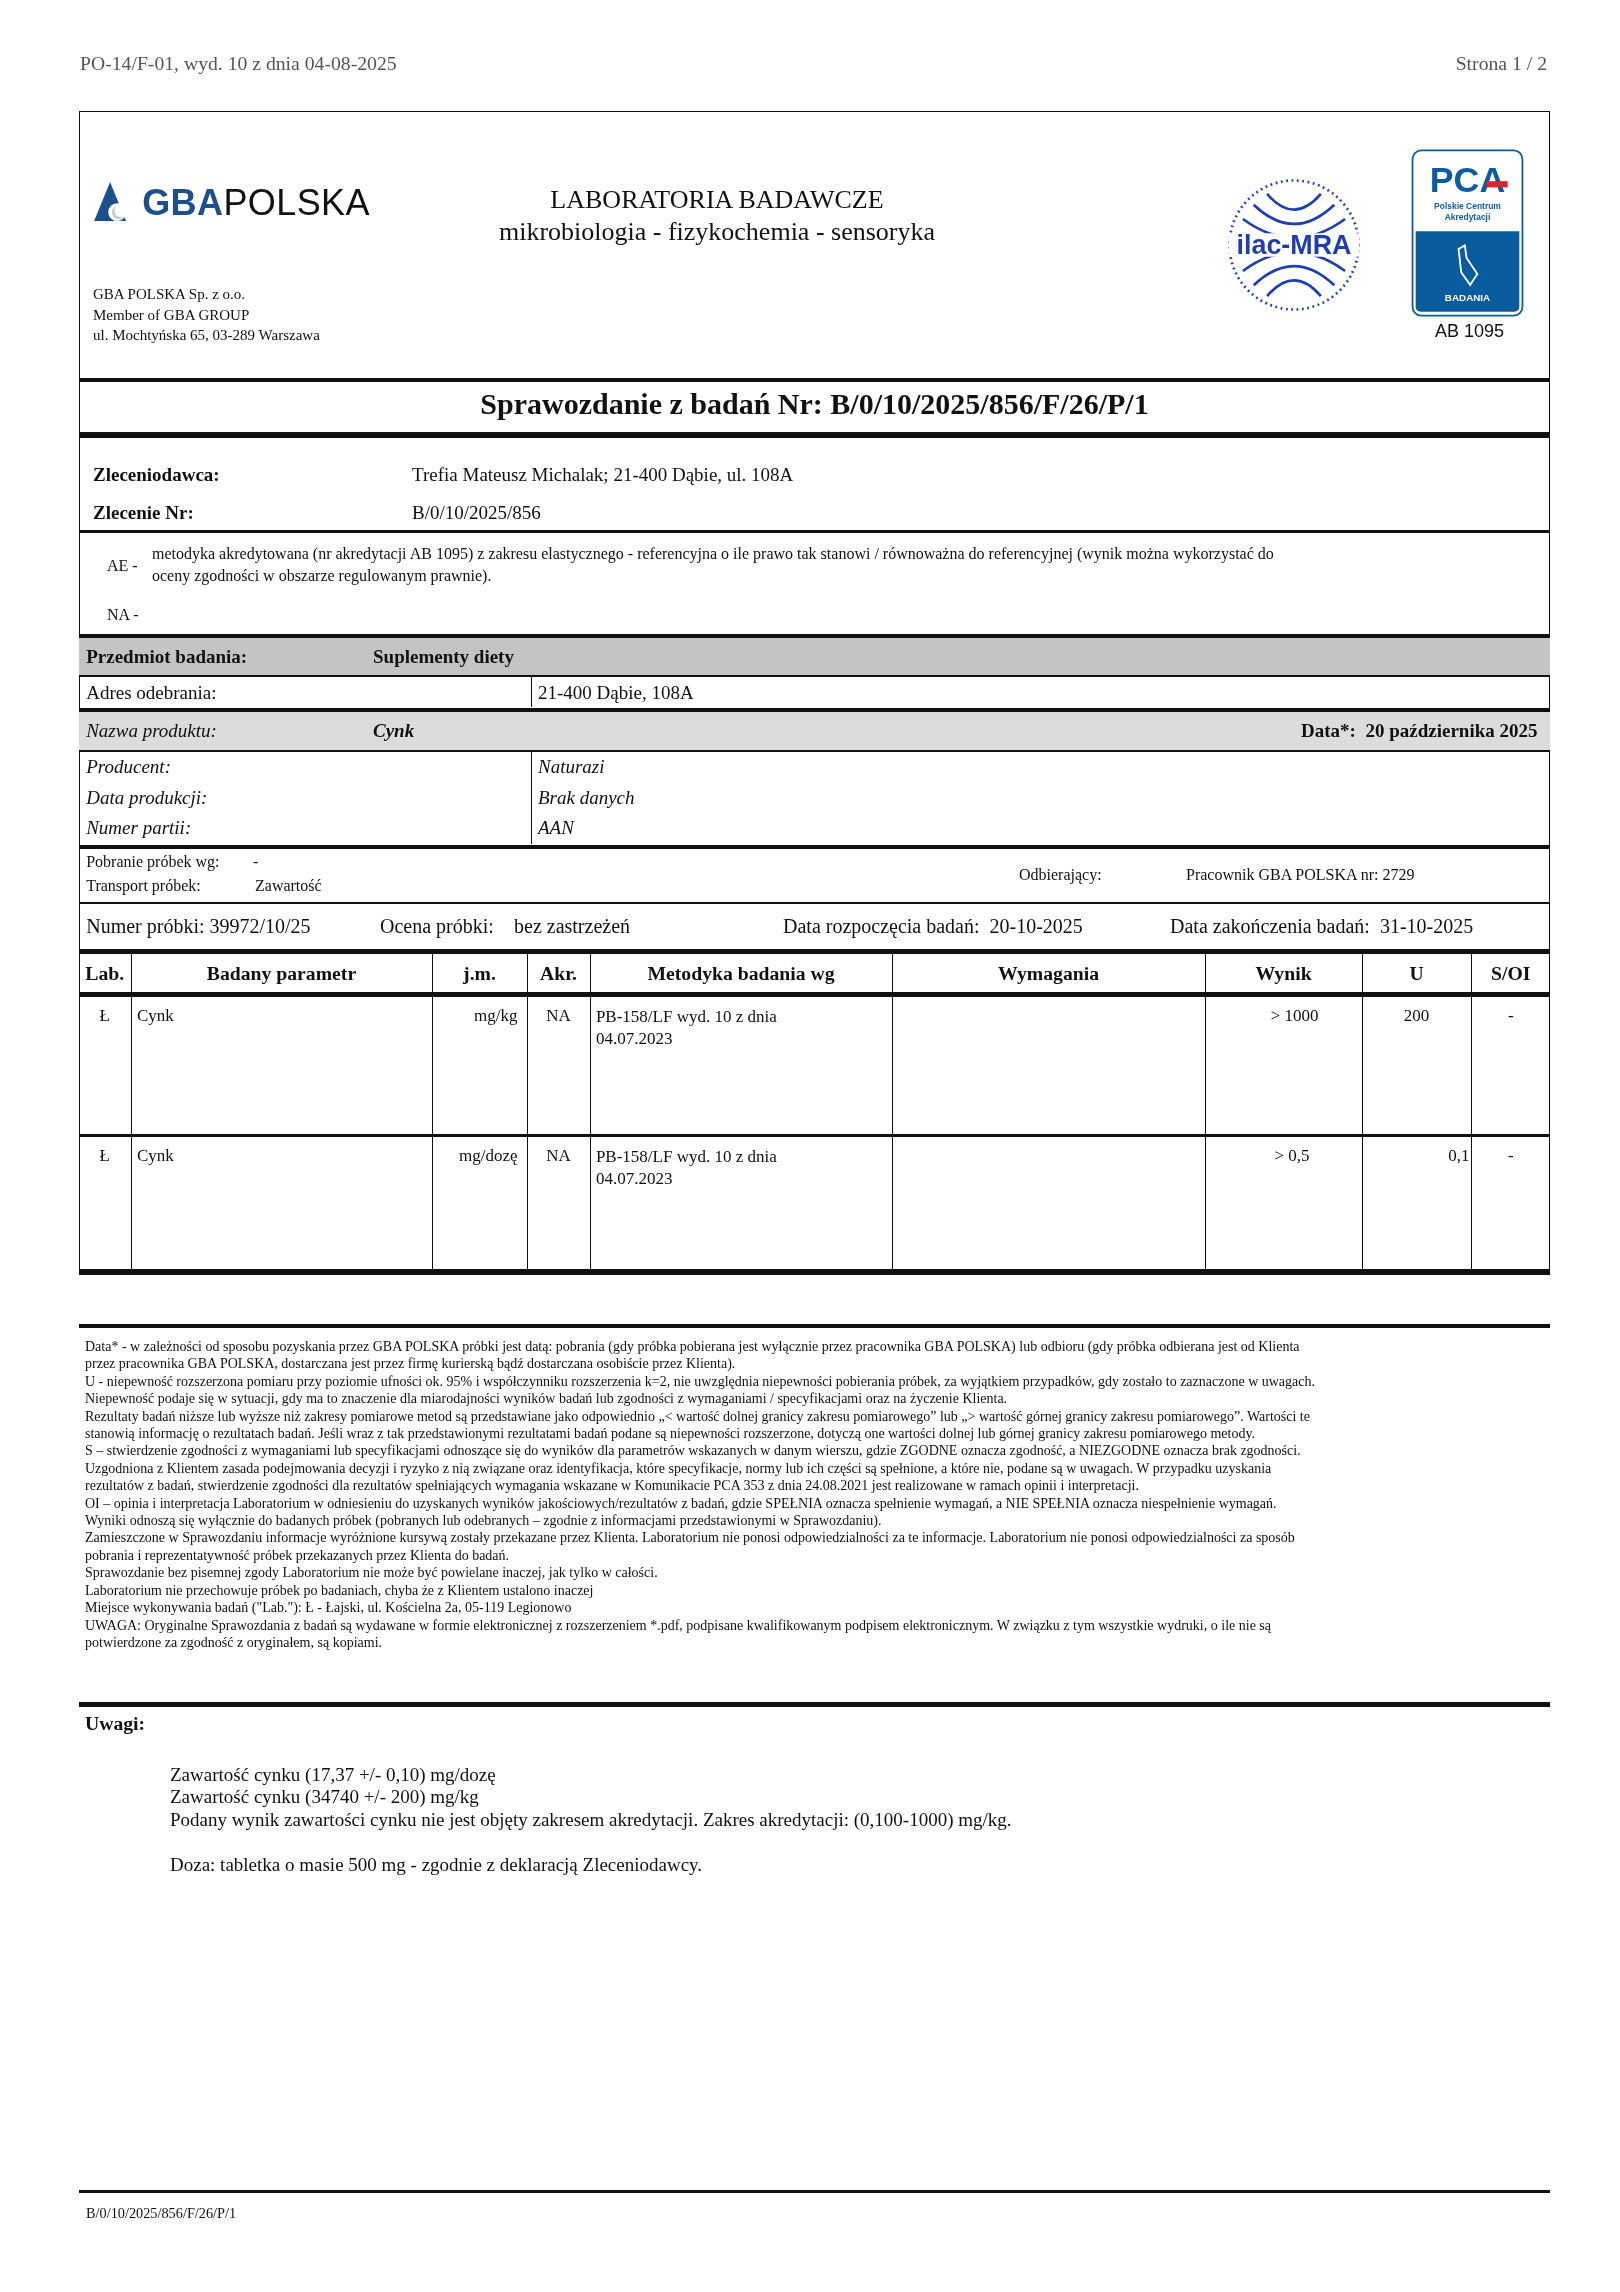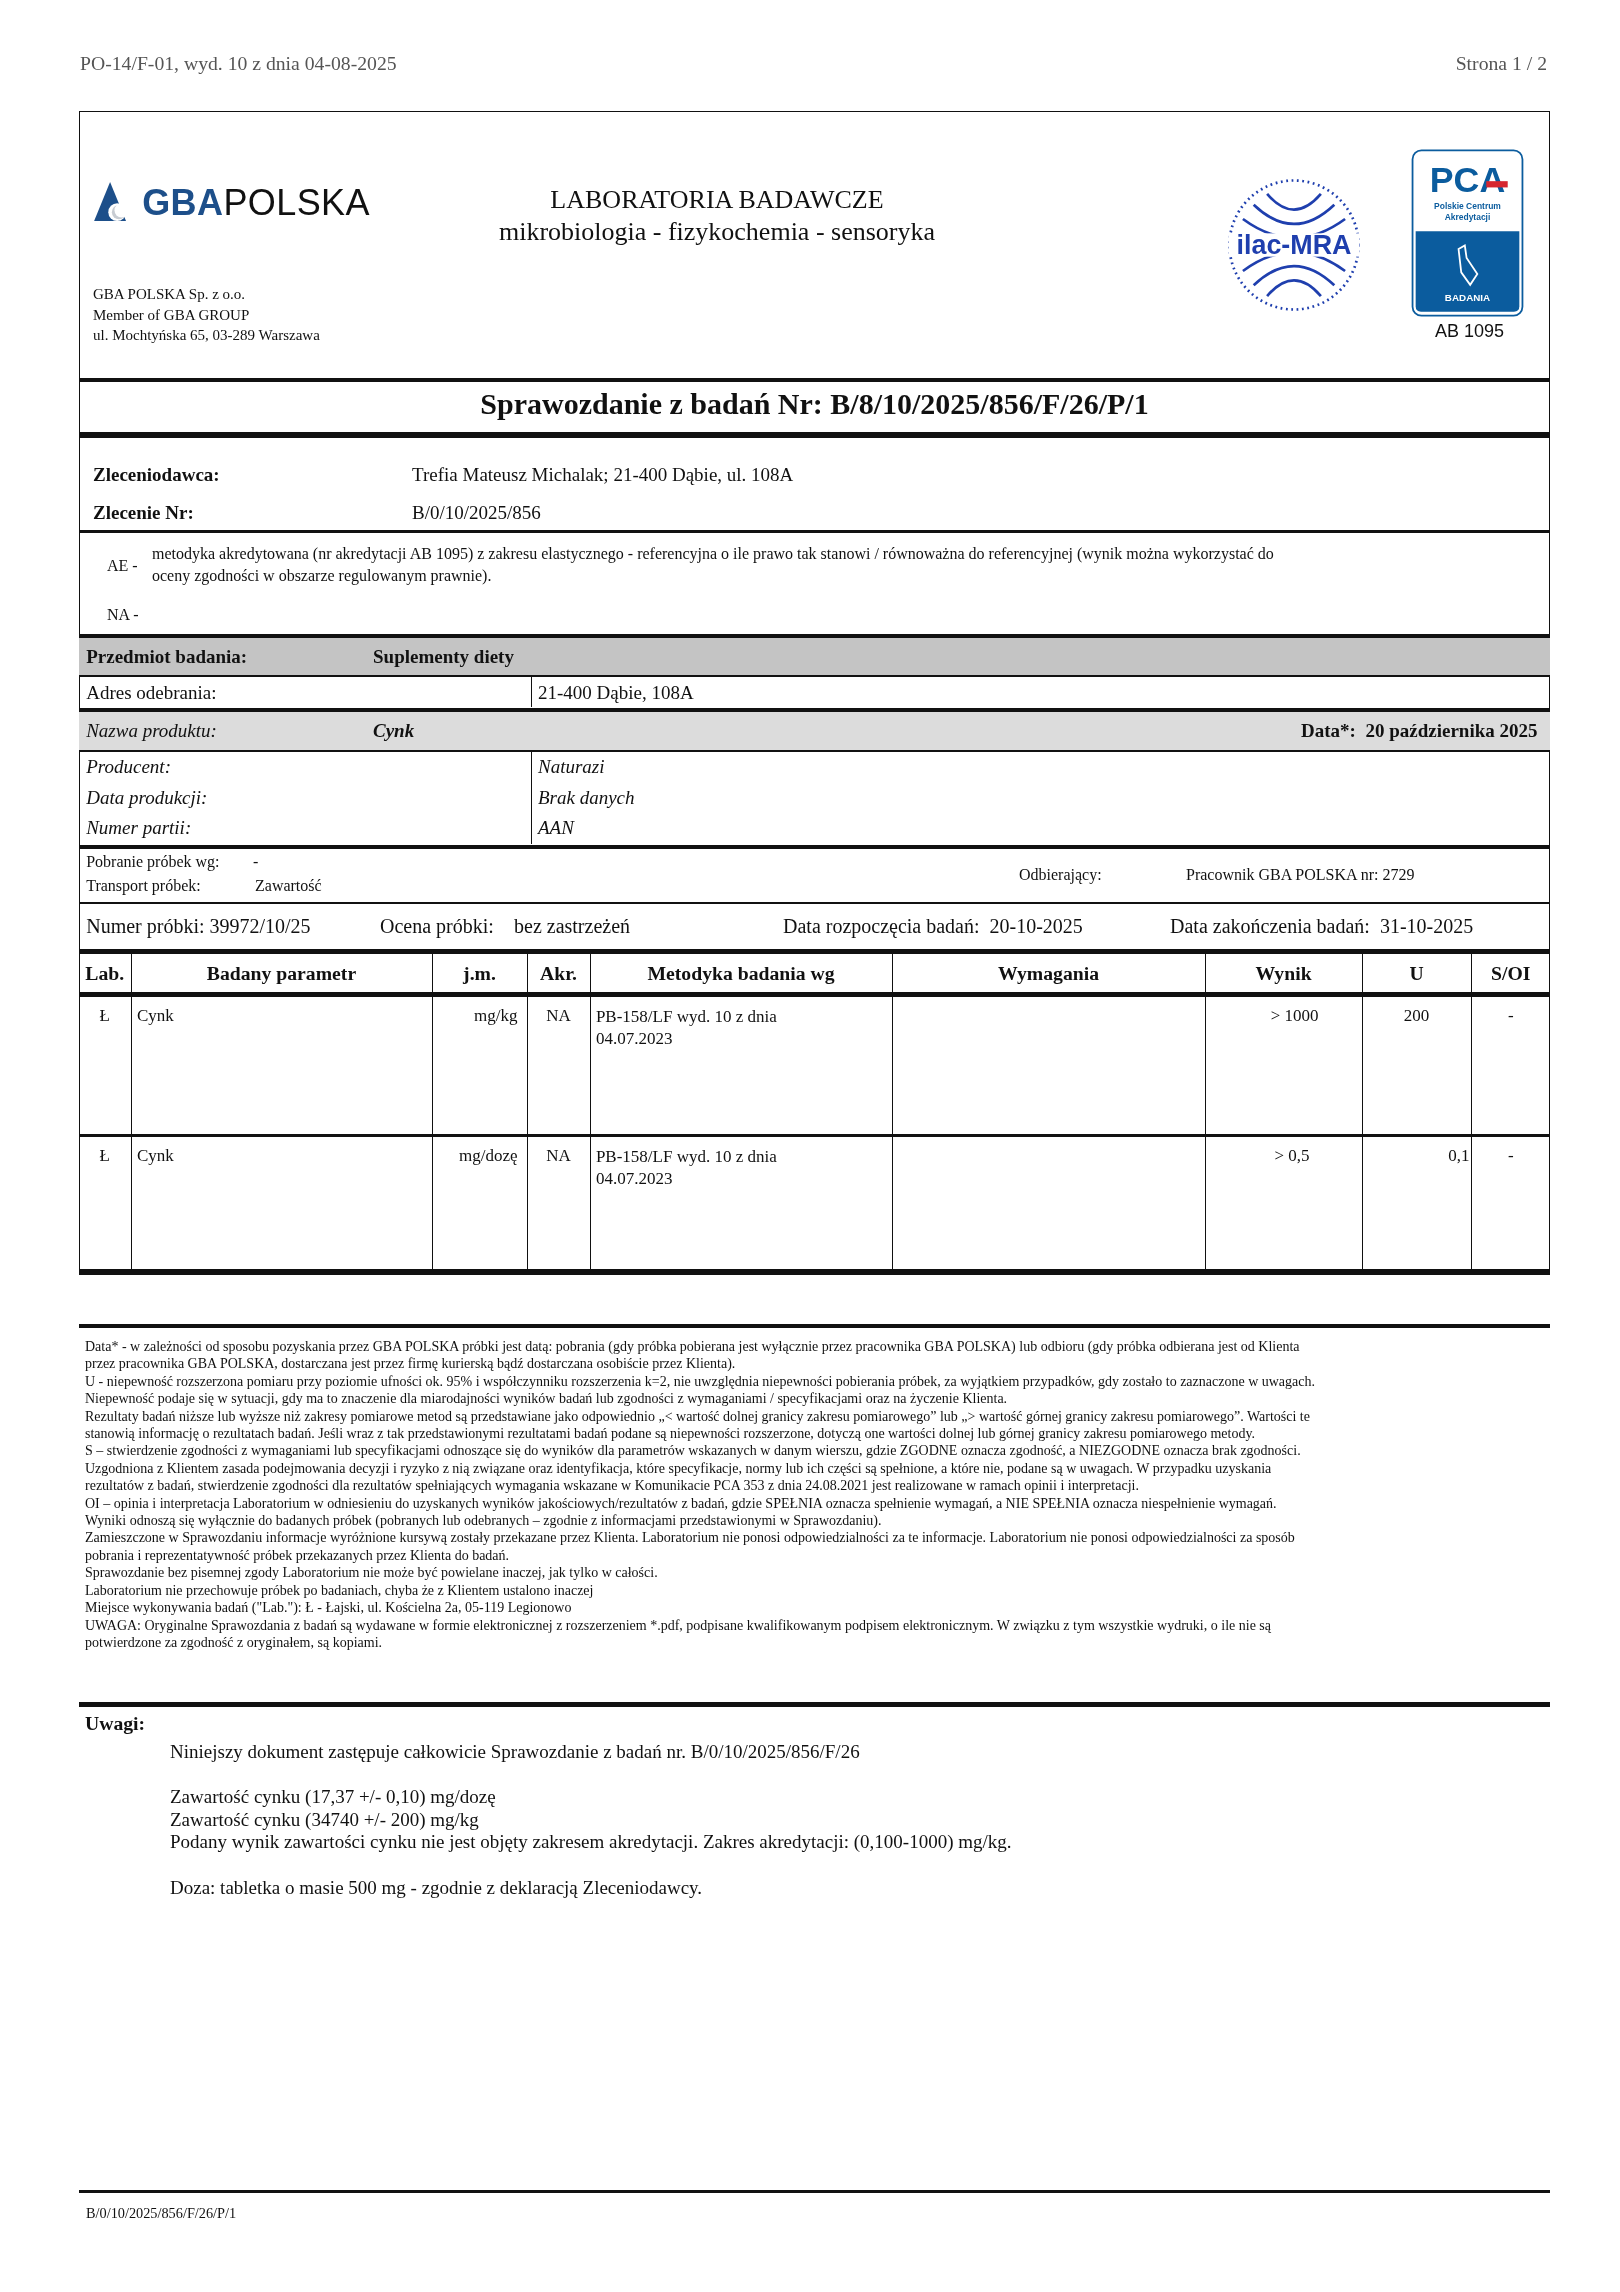--- a/index.html
+++ b/index.html
@@ -94,21 +94,21 @@
   <rect x="84" y="36" width="24" height="7" fill="#d6262f"></rect>
   <text x="63" y="67" text-anchor="middle" font-family="Liberation Sans, sans-serif" font-weight="bold" font-size="9.5" fill="#0b5c9e">Polskie Centrum</text>
   <text x="63" y="79" text-anchor="middle" font-family="Liberation Sans, sans-serif" font-weight="bold" font-size="9.5" fill="#0b5c9e">Akredytacji</text>
   <path d="M5 92 H121 V176 Q121 182 115 182 H11 Q5 182 5 176 Z" fill="#0b5c9e"></path>
   <path d="M53 112 L60 108 L62 122 L74 140 L66 152 L56 138 Z" fill="none" stroke="#fff" stroke-width="2"></path>
   <text x="63" y="170" text-anchor="middle" font-family="Liberation Sans, sans-serif" font-weight="bold" font-size="11" fill="#fff">BADANIA</text>
 </svg>
 <div class="abs ab">AB 1095</div>
 
 <div class="hline" style="top:378px;height:3.6px;"></div>
-<div class="abs report-title">Sprawozdanie z badań Nr: B/8/10/2025/856/F/26/P/1</div>
+<div class="abs report-title">Sprawozdanie z badań Nr: B/0/10/2025/856/F/26/P/1</div>
 <div class="hline" style="top:432px;height:6.3px;"></div>
 
 <div class="abs lbl-b" style="left:93px;top:464px;">Zleceniodawca:</div>
 <div class="abs val" style="left:412px;top:464px;">Trefia Mateusz Michalak; 21-400 Dąbie, ul. 108A</div>
 <div class="abs lbl-b" style="left:93px;top:502px;">Zlecenie Nr:</div>
 <div class="abs val" style="left:412px;top:502px;">B/0/10/2025/856</div>
 <div class="hline" style="top:530px;height:2.7px;"></div>
 
 <div class="abs legend" style="left:107px;top:557px;">AE -</div>
 <div class="abs legend" style="left:152px;top:543px;width:1361px;line-height:21.5px;">
@@ -239,21 +239,20 @@
   <div>Sprawozdanie bez pisemnej zgody Laboratorium nie może być powielane inaczej, jak tylko w całości.</div>
   <div>Laboratorium nie przechowuje próbek po badaniach, chyba że z Klientem ustalono inaczej</div>
   <div>Miejsce wykonywania badań ("Lab."): Ł - Łajski, ul. Kościelna 2a, 05-119 Legionowo</div>
   <div>UWAGA: Oryginalne Sprawozdania z badań są wydawane w formie elektronicznej z rozszerzeniem *.pdf, podpisane kwalifikowanym podpisem elektronicznym. W związku z tym wszystkie wydruki, o ile nie są</div>
   <div>potwierdzone za zgodność z oryginałem, są kopiami.</div>
 </div>
 
 <div class="hline" style="top:1702px;height:5.4px;"></div>
 <div class="abs uwagi-label">Uwagi:</div>
 <div class="abs uwagi">
-  <div>Niniejszy dokument zastępuje całkowicie Sprawozdanie z badań nr. B/0/10/2025/856/F/26</div>
   <div style="height:23px;"></div>
   <div>Zawartość cynku (17,37 +/- 0,10) mg/dozę</div>
   <div>Zawartość cynku (34740 +/- 200) mg/kg</div>
   <div>Podany wynik zawartości cynku nie jest objęty zakresem akredytacji. Zakres akredytacji: (0,100-1000) mg/kg.</div>
   <div style="height:23px;"></div>
   <div>Doza: tabletka o masie 500 mg - zgodnie z deklaracją Zleceniodawcy.</div>
 </div>
 
 <div class="hline" style="top:2190px;height:2.7px;"></div>
 <div class="abs footer">B/0/10/2025/856/F/26/P/1</div>

